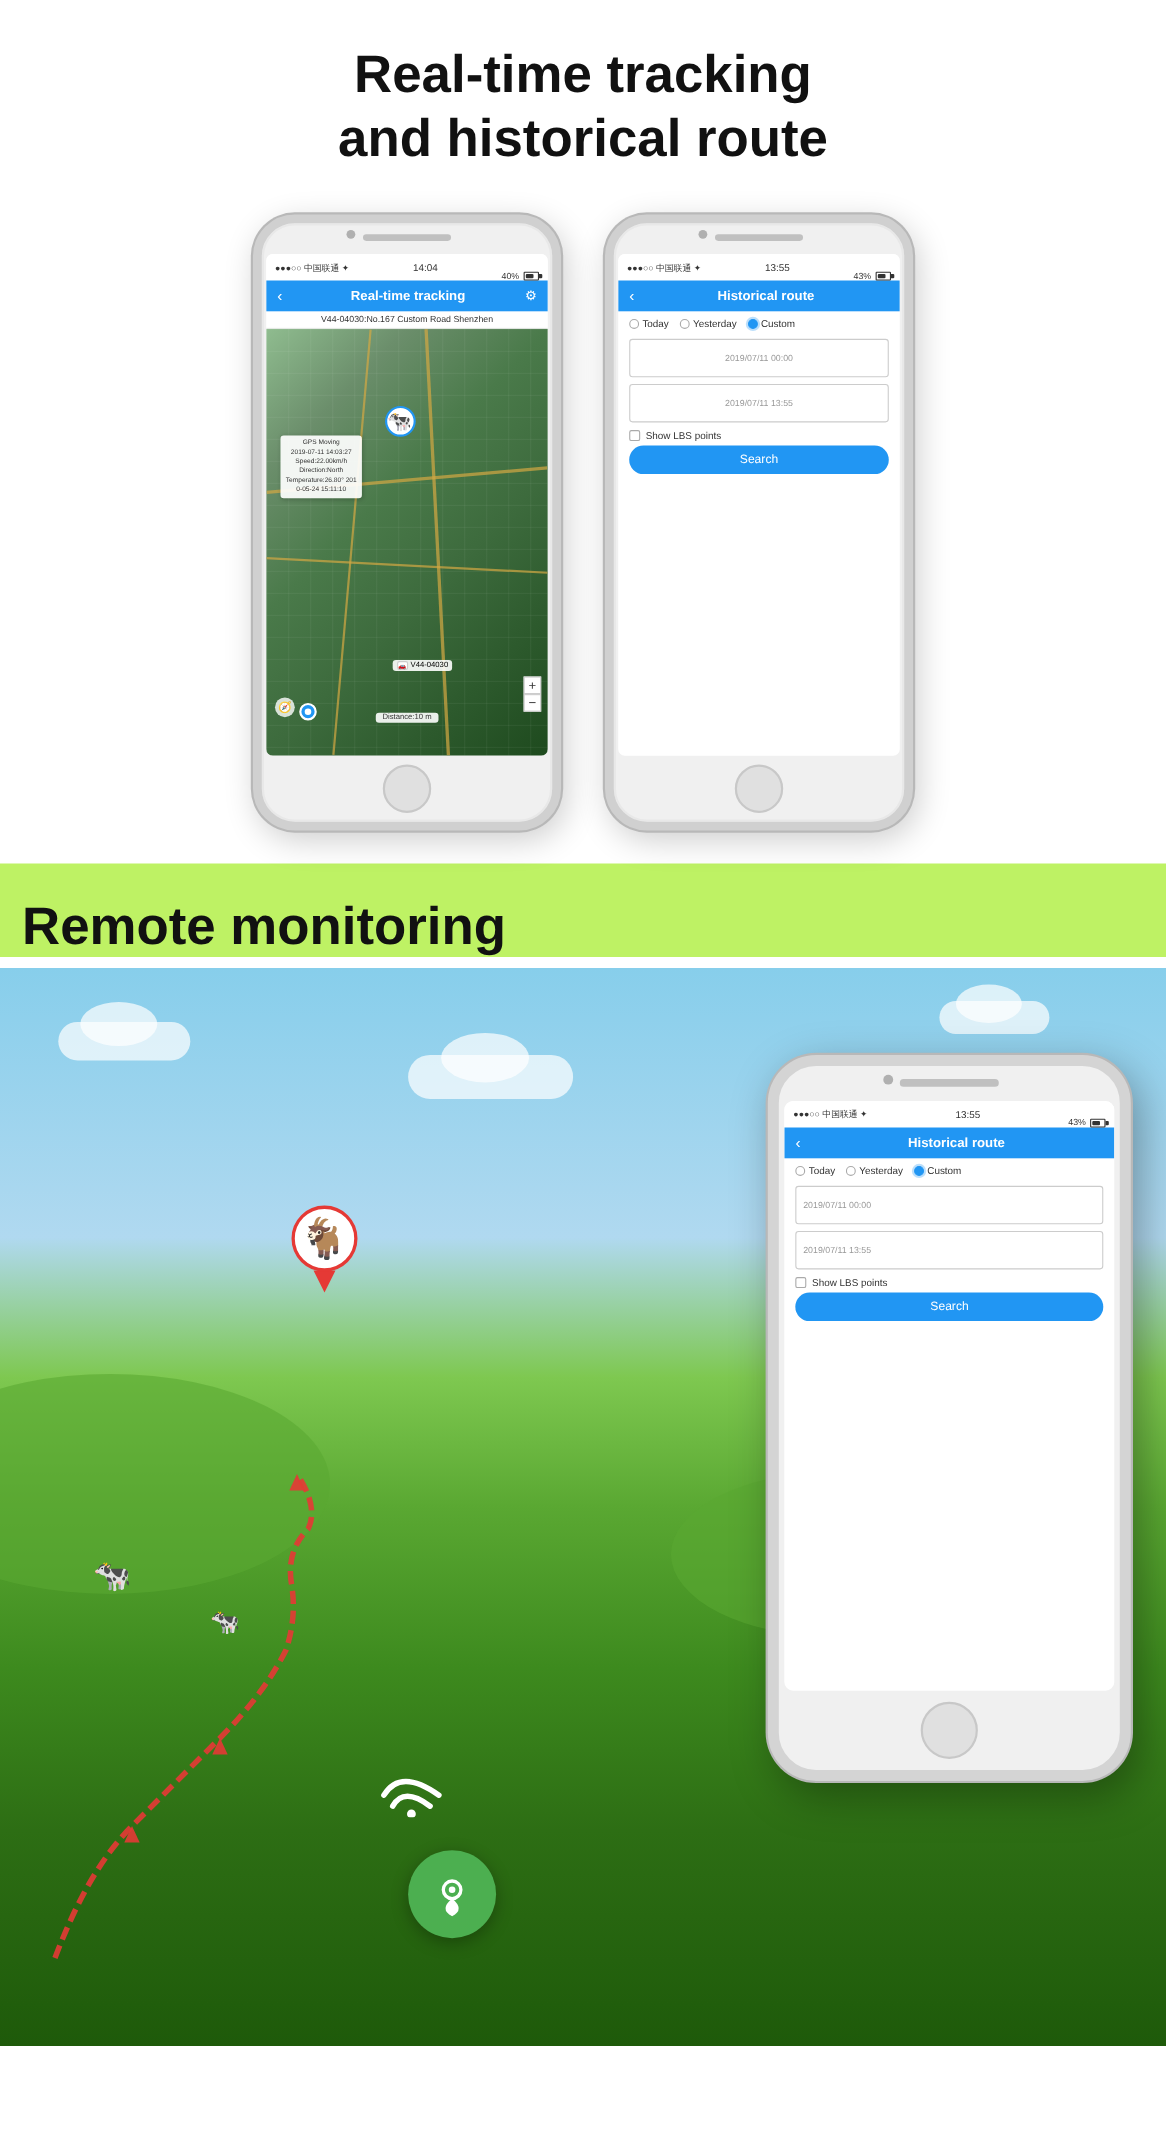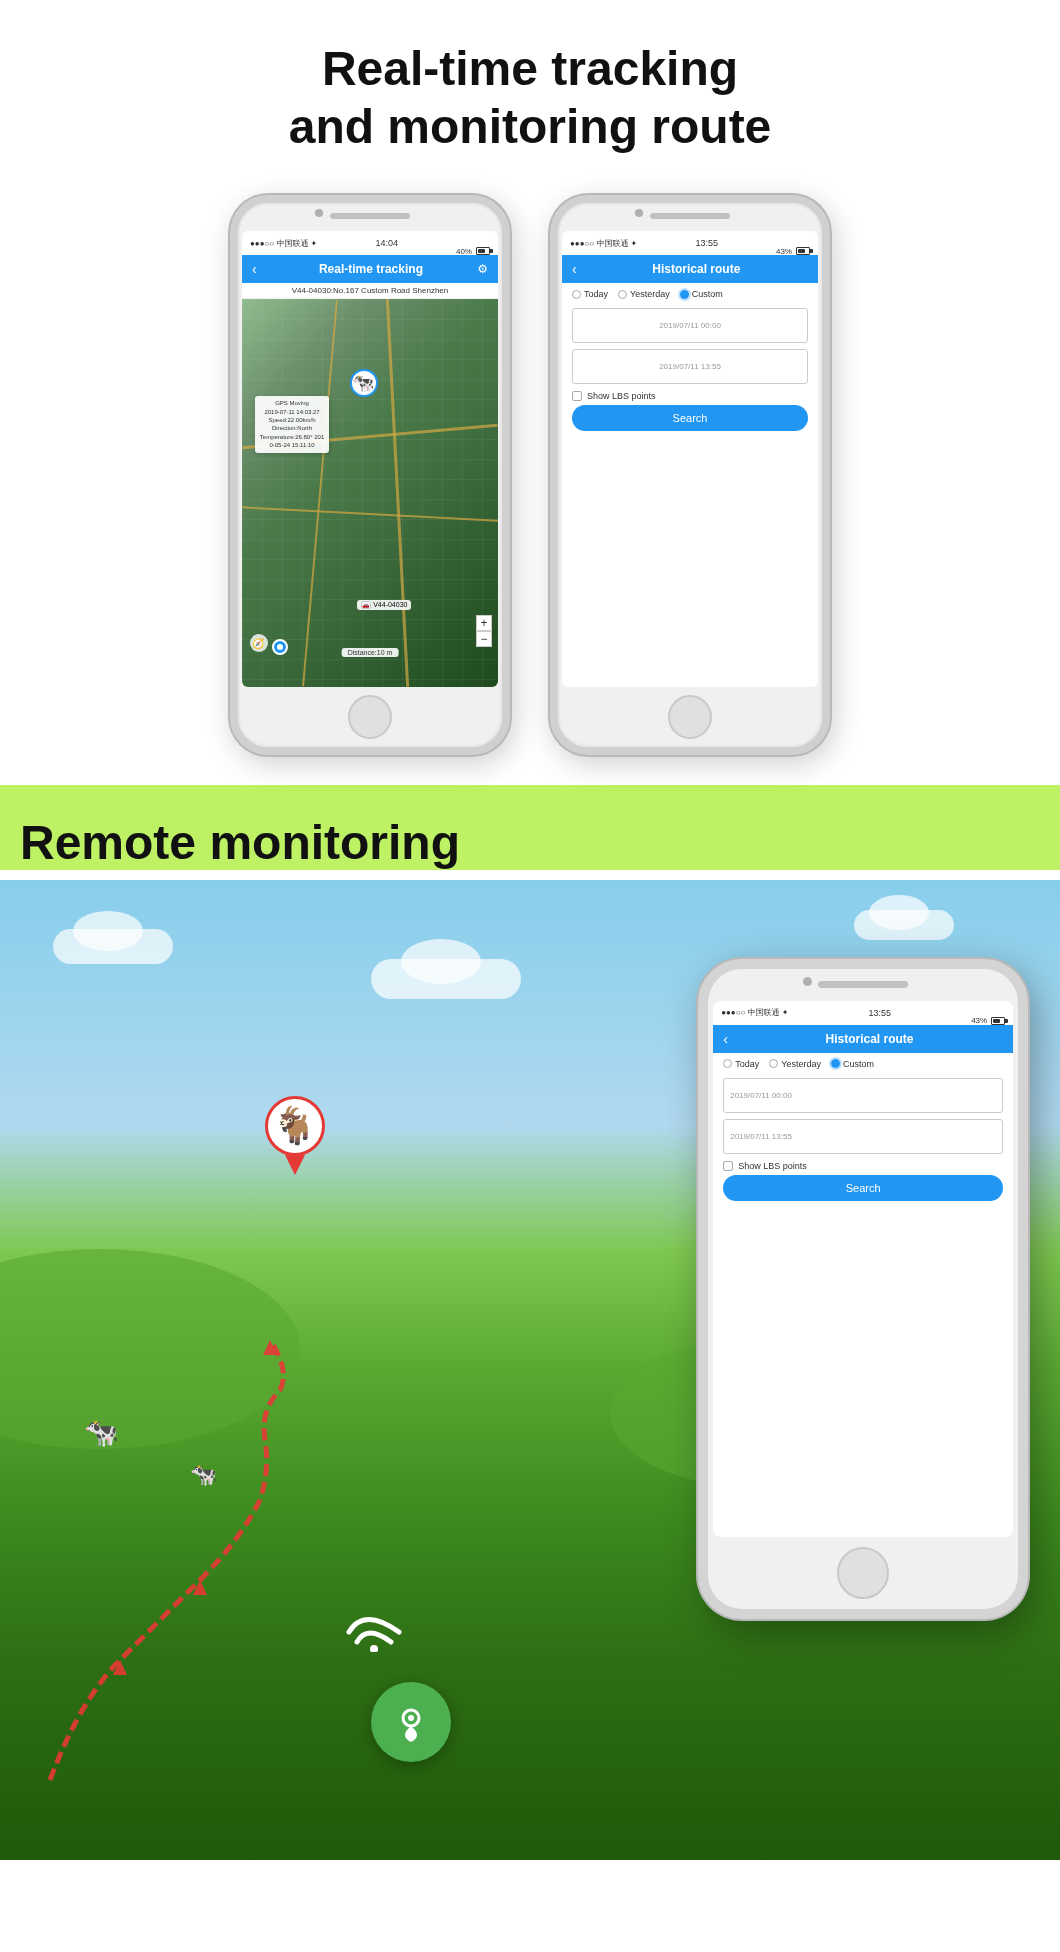--- a/index.html
+++ b/index.html
@@ -337,21 +337,21 @@
       display: flex;
       align-items: center;
       padding: 6px 10px;
       gap: 10px;
       font-size: 9px;
       color: #333;
       flex-shrink: 0;
     }
     .hist-option {
       display: flex;
-      align-items: center;
+      align-items: flex-end;
       gap: 3px;
     }
     .radio-dot {
       width: 9px;
       height: 9px;
       border-radius: 50%;
       border: 1.5px solid #aaa;
     }
     .radio-dot.selected {
       border-color: #2196F3;
@@ -613,21 +613,21 @@
       display: flex;
       flex-direction: column;
     }
   </style>
 </head>
 <body>
 
 <div class="section-top">
   <h1 class="main-title">
     <span>Real-time tracking</span><br>
-    <span>and monitoring route</span>
+    <span>and historical route</span>
   </h1>
 
   <div class="phones-row">
 
     <div class="phone-mockup">
       <div class="phone-home-btn"></div>
       <div class="phone-screen">
 
         <div class="status-bar">
           <span class="status-bar-left">●●●○○ 中国联通 ✦</span>

